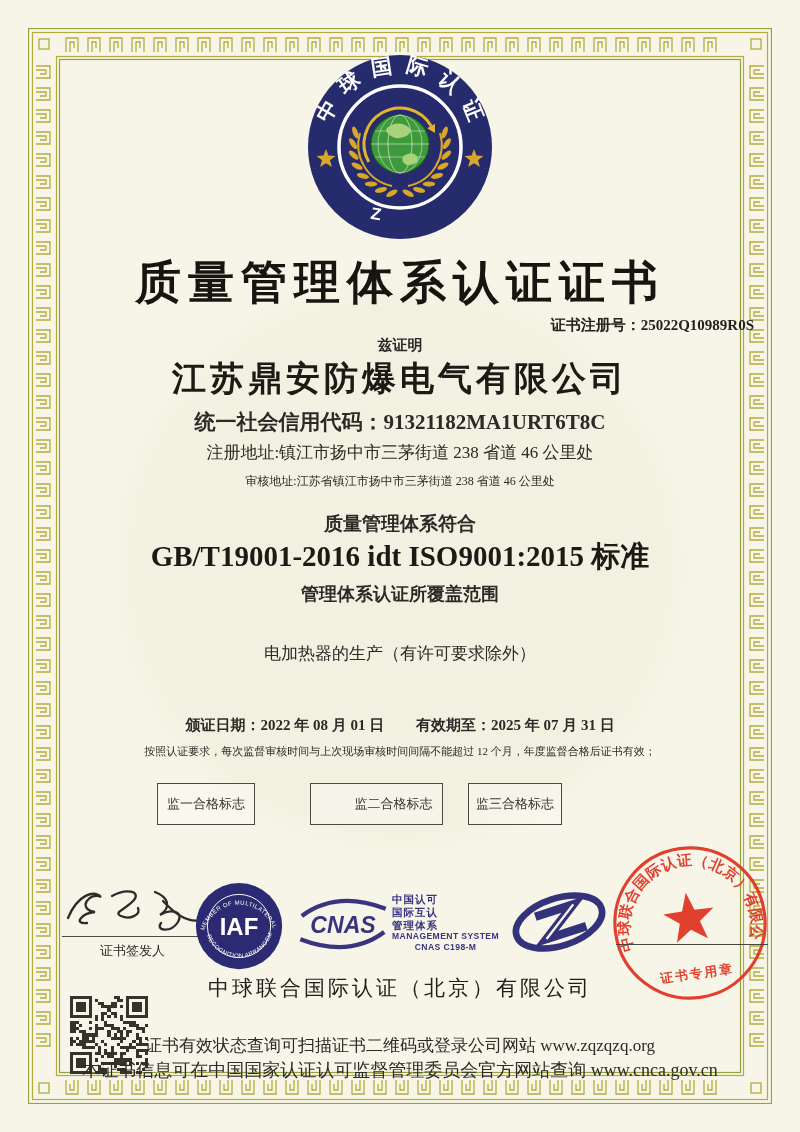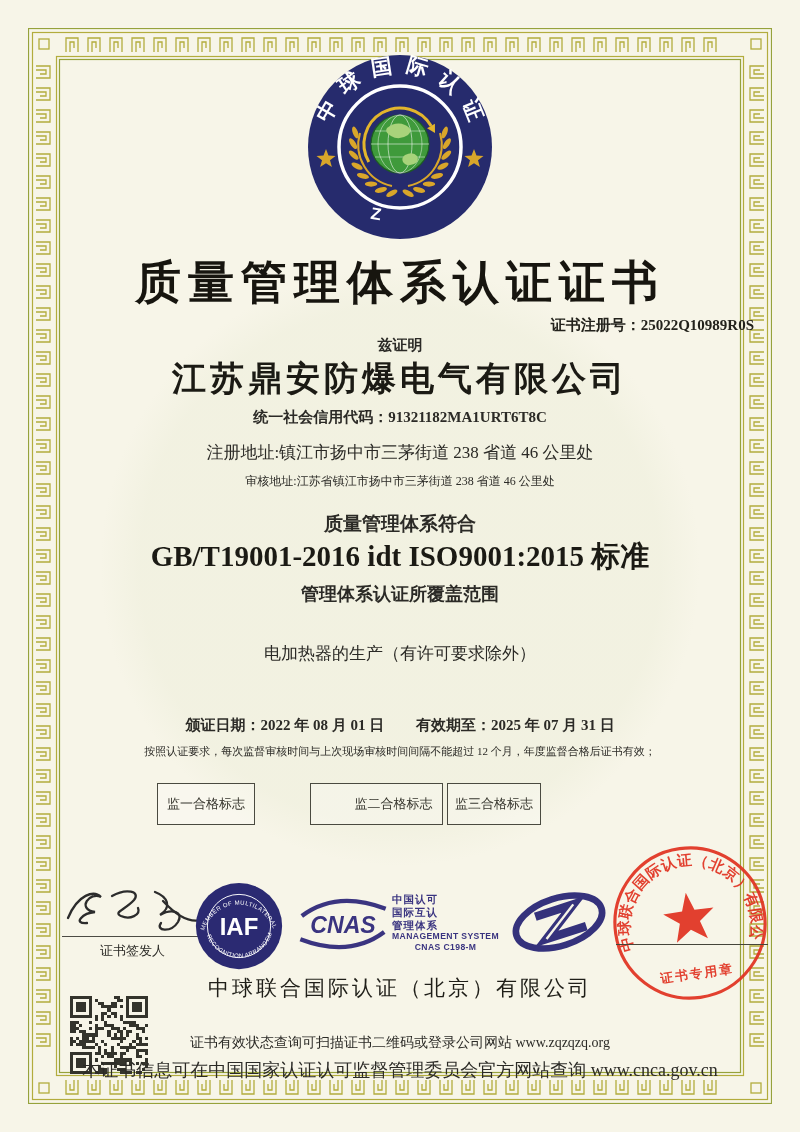--- a/index.html
+++ b/index.html
@@ -10,50 +10,50 @@
         color:#2b2a26;}
   .page::before{content:"";position:absolute;inset:0;background:
      radial-gradient(circle at 50% 50%, rgba(205,215,175,.12) 0 260px, transparent 300px);}
   #borderSvg{position:absolute;left:28px;top:28px;}
   .cline{position:absolute;left:60px;right:60px;text-align:center;white-space:nowrap;}
   .logo{position:absolute;left:305px;top:52px;}
   .title{top:252px;font-size:46px;font-weight:bold;letter-spacing:7px;color:#17150f;}
   .regno{position:absolute;right:46px;top:316px;font-size:15px;font-weight:bold;color:#23221c;}
   .certify{top:336px;font-size:15px;font-weight:bold;}
   .company{top:356px;font-size:34px;font-weight:bold;letter-spacing:4px;color:#1b1a14;}
-  .credit{top:408px;font-size:15px;font-weight:bold;}
+  .credit{top:408px;font-size:21px;font-weight:bold;}
   .addr1{top:441px;font-size:17px;}
   .addr2{top:473px;font-size:12px;}
   .conform{top:511px;font-size:19px;font-weight:bold;}
   .standard{top:537px;font-size:29px;font-weight:bold;color:#1b1a14;}
   .scopelabel{top:582px;font-size:18px;font-weight:bold;}
   .scope{top:642px;font-size:17px;}
   .dates{top:716px;font-size:15px;font-weight:bold;}
   .dates span{margin:0 14px;}
   .note1{top:744px;font-size:11px;}
   .note2{top:767px;font-size:11px;}
   .markbox{position:absolute;top:783px;height:40px;border:1.5px solid #4a4a40;
            display:flex;align-items:center;justify-content:center;font-size:13px;color:#35342c;background:rgba(255,255,255,.25);}
-  .box1{left:157px;width:96px;} .box2{left:310px;width:97px;padding-left:34px;} .box3{left:447px;width:92px;text-align:right;}
+  .box1{left:157px;width:96px;} .box2{left:310px;width:97px;padding-left:34px;} .box3{left:468px;width:92px;text-align:right;}
   .sig-svg{position:absolute;left:60px;top:882px;}
   .sig-line{position:absolute;left:62px;top:936px;width:142px;border-bottom:1.6px solid #4c4b44;}
   .signer{position:absolute;left:100px;top:942px;font-size:13px;}
   .iaf{position:absolute;left:193px;top:880px;}
   .cnas-mark{position:absolute;left:296px;top:896px;}
   .cnas-text{position:absolute;left:392px;top:893px;font-family:"Liberation Sans","DejaVu Sans",sans-serif;
              color:#3a3480;font-weight:bold;line-height:1.22;}
   .cnas-text .zh{font-size:10.5px;letter-spacing:1px;}
   .cnas-text .en{font-size:8.6px;letter-spacing:.4px;text-align:center;}
   .zlogo{position:absolute;left:505px;top:884px;}
   .stamp{position:absolute;left:611px;top:844px;}
   .stamp-line{position:absolute;left:616px;top:944px;width:152px;border-top:1.3px solid #45453a;}
   .issuer{top:974px;font-size:21px;letter-spacing:3px;color:#1f1e18;}
   .issueraddr{top:1012px;font-size:12.5px;}
   .qr{position:absolute;left:70px;top:996px;}
-  .q1{top:1034px;font-size:14px;}
+  .q1{top:1034px;font-size:17px;}
   .q2{top:1058px;font-size:18px;}
 </style>
 </head>
 <body>
 
 <div class="page">
 
   <svg id="borderSvg" width="744" height="1076">
       <rect x="0.5" y="0.5" width="743" height="1075" fill="none" stroke="#96a23b" stroke-width="1.2"></rect>
       <rect x="4.5" y="4.5" width="735" height="1067" fill="none" stroke="#b3ac3d" stroke-width="1.2"></rect>

